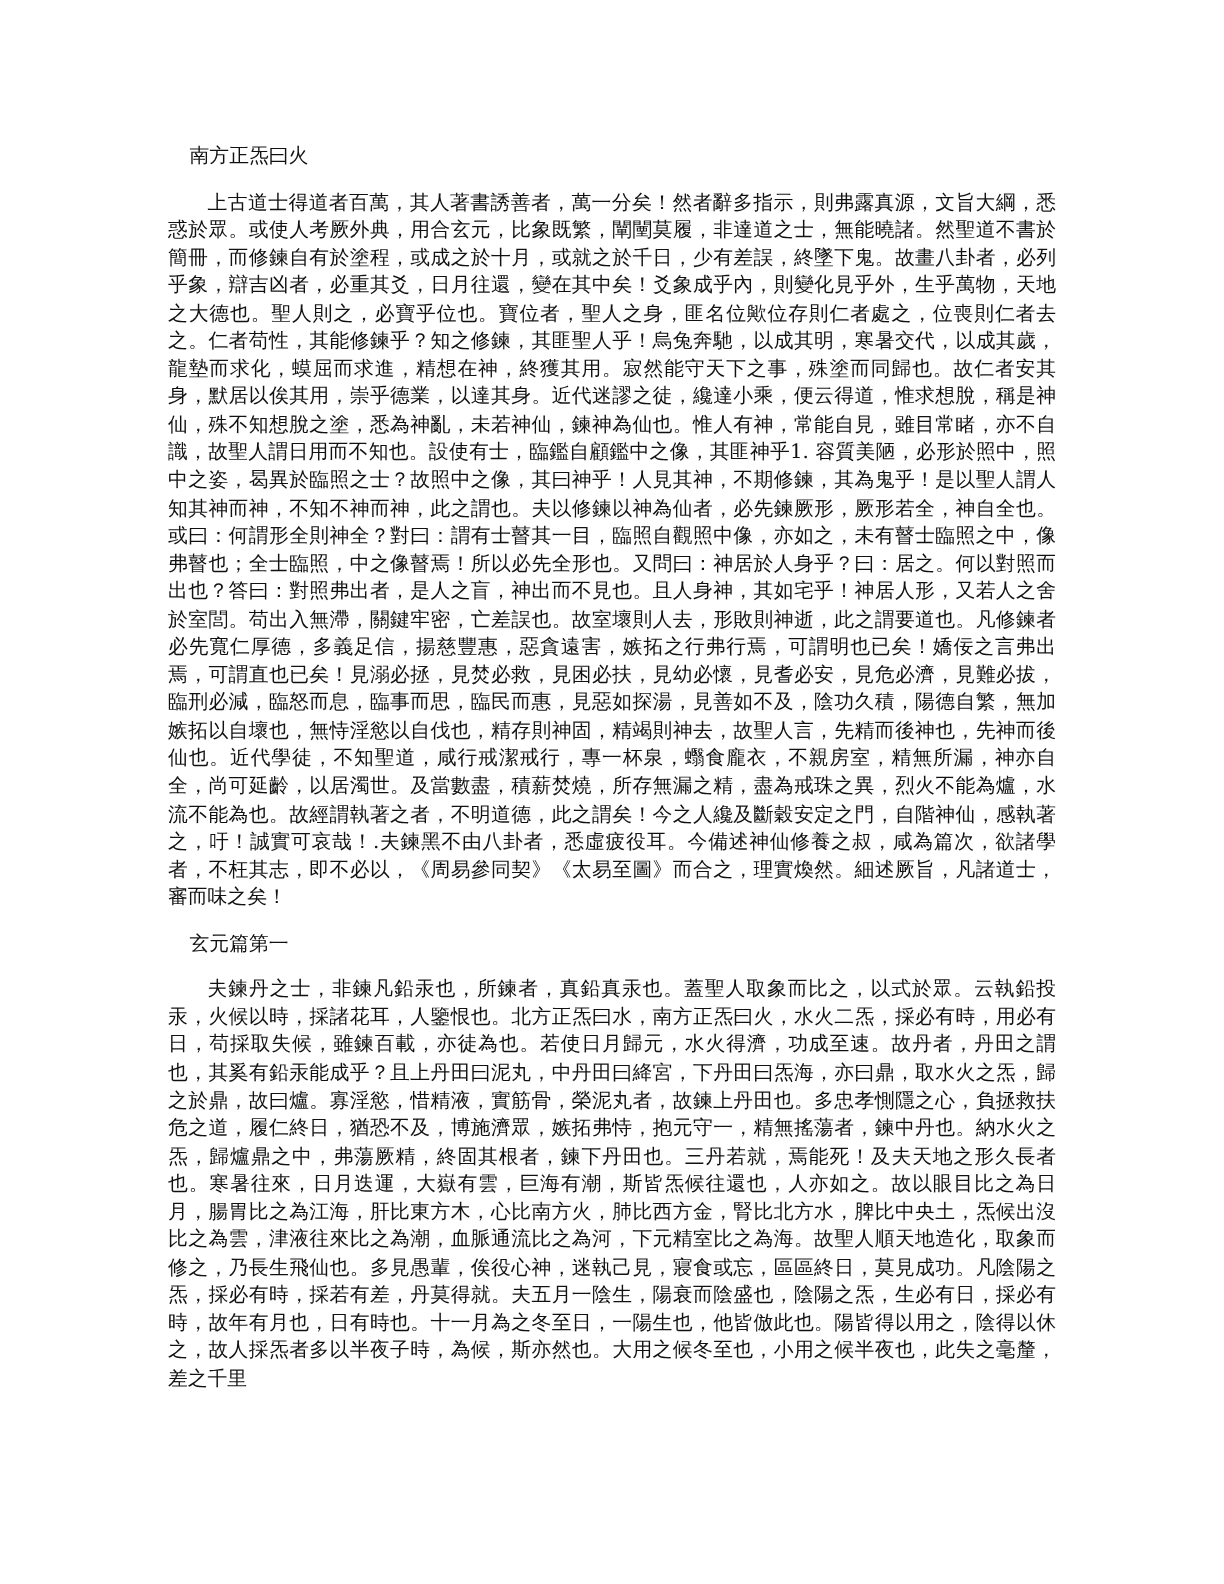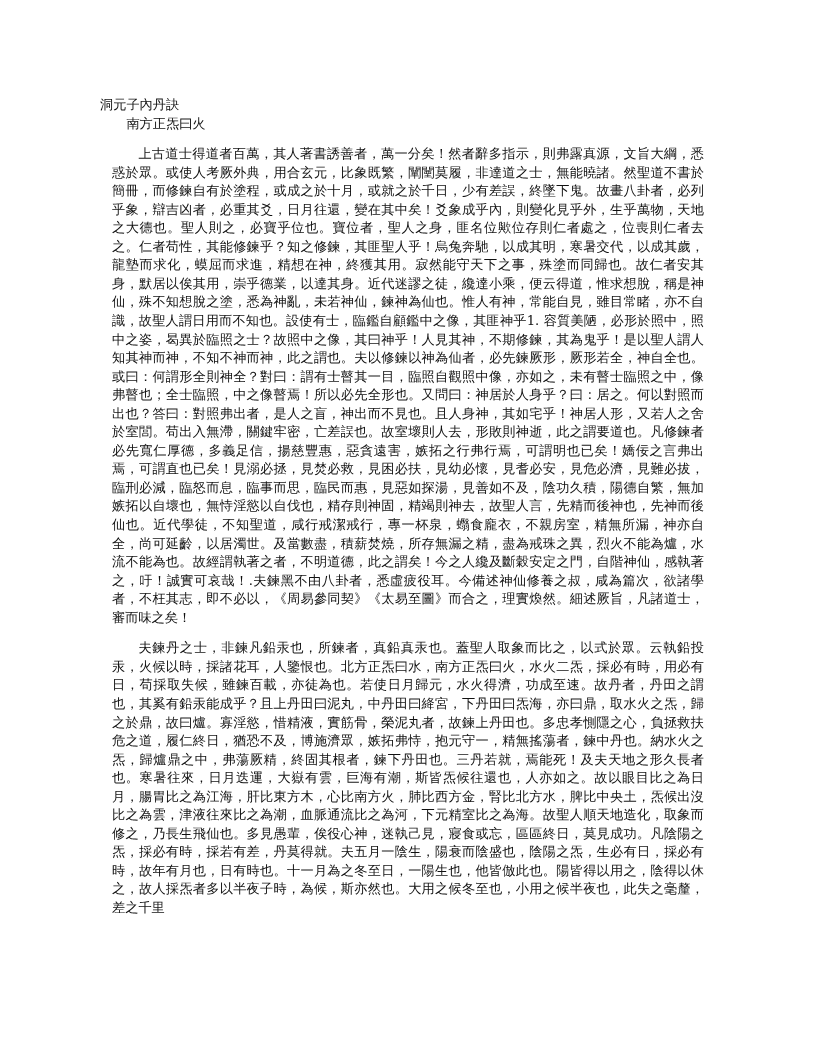--- a/index.html
+++ b/index.html
@@ -56,25 +56,25 @@
     word-break: break-all;
     overflow-wrap: anywhere;
   }
 </style>
 </head>
 <body>
 
 <div class="page">
   <div class="content">
 
-    <div class="doc-line title-line">洞元子內丹訣</div>
 
 
     <div class="doc-line indent-line">南方正炁曰火</div>
 
     <p class="para">上古道士得道者百萬，其人著書誘善者，萬一分矣！然者辭多指示，則弗露真源，文旨大綱，悉惑於眾。或使人考厥外典，用合玄元，比象既繁，闡闉莫履，非達道之士，無能曉諸。然聖道不書於簡冊，而修鍊自有於塗程，或成之於十月，或就之於千日，少有差誤，終墜下鬼。故畫八卦者，必列乎象，辯吉凶者，必重其爻，日月往還，變在其中矣！爻象成乎內，則變化見乎外，生乎萬物，天地之大德也。聖人則之，必寶乎位也。寶位者，聖人之身，匪名位歟位存則仁者處之，位喪則仁者去之。仁者苟性，其能修鍊乎？知之修鍊，其匪聖人乎！烏兔奔馳，以成其明，寒暑交代，以成其歲，龍墊而求化，蟆屈而求進，精想在神，終獲其用。寂然能守天下之事，殊塗而同歸也。故仁者安其身，默居以俟其用，崇乎德業，以達其身。近代迷謬之徒，纔達小乘，便云得道，惟求想脫，稱是神仙，殊不知想脫之塗，悉為神亂，未若神仙，鍊神為仙也。惟人有神，常能自見，雖目常睹，亦不自識，故聖人謂日用而不知也。設使有士，臨鑑自顧鑑中之像，其匪神乎1. 容質美陋，必形於照中，照中之姿，曷異於臨照之士？故照中之像，其曰神乎！人見其神，不期修鍊，其為鬼乎！是以聖人謂人知其神而神，不知不神而神，此之謂也。夫以修鍊以神為仙者，必先鍊厥形，厥形若全，神自全也。或曰：何謂形全則神全？對曰：謂有士瞽其一目，臨照自觀照中像，亦如之，未有瞽士臨照之中，像弗瞽也；全士臨照，中之像瞽焉！所以必先全形也。又問曰：神居於人身乎？曰：居之。何以對照而出也？答曰：對照弗出者，是人之盲，神出而不見也。且人身神，其如宅乎！神居人形，又若人之舍於室閭。苟出入無滯，關鍵牢密，亡差誤也。故室壞則人去，形敗則神逝，此之謂要道也。凡修鍊者必先寬仁厚德，多義足信，揚慈豐惠，惡貪遠害，嫉拓之行弗行焉，可謂明也已矣！嬌佞之言弗出焉，可謂直也已矣！見溺必拯，見焚必救，見困必扶，見幼必懷，見耆必安，見危必濟，見難必拔，臨刑必減，臨怒而息，臨事而思，臨民而惠，見惡如探湯，見善如不及，陰功久積，陽德自繁，無加嫉拓以自壞也，無恃淫慾以自伐也，精存則神固，精竭則神去，故聖人言，先精而後神也，先神而後仙也。近代學徒，不知聖道，咸行戒潔戒行，專一杯泉，蠮食龐衣，不親房室，精無所漏，神亦自全，尚可延齡，以居濁世。及當數盡，積薪焚燒，所存無漏之精，盡為戒珠之異，烈火不能為爐，水流不能為也。故經謂執著之者，不明道德，此之謂矣！今之人纔及斷穀安定之門，自階神仙，感執著之，吁！誠實可哀哉！.夫鍊黑不由八卦者，悉虛疲役耳。今備述神仙修養之叔，咸為篇次，欲諸學者，不枉其志，即不必以，《周易參同契》《太易至圖》而合之，理實煥然。細述厥旨，凡諸道士，審而味之矣！</p>
 
 
+    <div class="doc-line indent-line">玄元篇第一</div>
 
     <p class="para">夫鍊丹之士，非鍊凡鉛汞也，所鍊者，真鉛真汞也。蓋聖人取象而比之，以式於眾。云執鉛投汞，火候以時，採諸花耳，人鑒恨也。北方正炁曰水，南方正炁曰火，水火二炁，採必有時，用必有日，苟採取失候，雖鍊百載，亦徒為也。若使日月歸元，水火得濟，功成至速。故丹者，丹田之謂也，其奚有鉛汞能成乎？且上丹田曰泥丸，中丹田曰絳宮，下丹田曰炁海，亦曰鼎，取水火之炁，歸之於鼎，故曰爐。寡淫慾，惜精液，實筋骨，榮泥丸者，故鍊上丹田也。多忠孝惻隱之心，負拯救扶危之道，履仁終日，猶恐不及，博施濟眾，嫉拓弗恃，抱元守一，精無搖蕩者，鍊中丹也。納水火之炁，歸爐鼎之中，弗蕩厥精，終固其根者，鍊下丹田也。三丹若就，焉能死！及夫天地之形久長者也。寒暑往來，日月迭運，大嶽有雲，巨海有潮，斯皆炁候往還也，人亦如之。故以眼目比之為日月，腸胃比之為江海，肝比東方木，心比南方火，肺比西方金，腎比北方水，脾比中央土，炁候出沒比之為雲，津液往來比之為潮，血脈通流比之為河，下元精室比之為海。故聖人順天地造化，取象而修之，乃長生飛仙也。多見愚輩，俟役心神，迷執己見，寢食或忘，區區終日，莫見成功。凡陰陽之炁，採必有時，採若有差，丹莫得就。夫五月一陰生，陽衰而陰盛也，陰陽之炁，生必有日，採必有時，故年有月也，日有時也。十一月為之冬至日，一陽生也，他皆倣此也。陽皆得以用之，陰得以休之，故人採炁者多以半夜子時，為候，斯亦然也。大用之候冬至也，小用之候半夜也，此失之毫釐，差之千里</p>
 
   </div>
 </div>
 
 </body></html>

